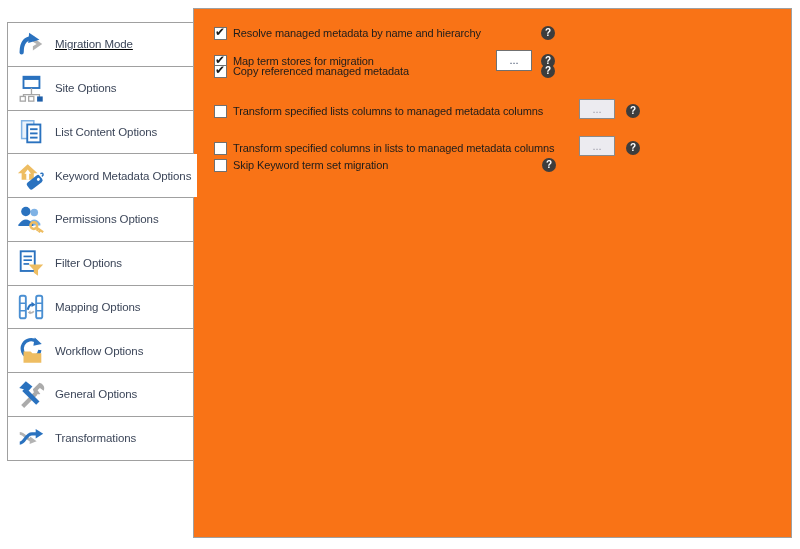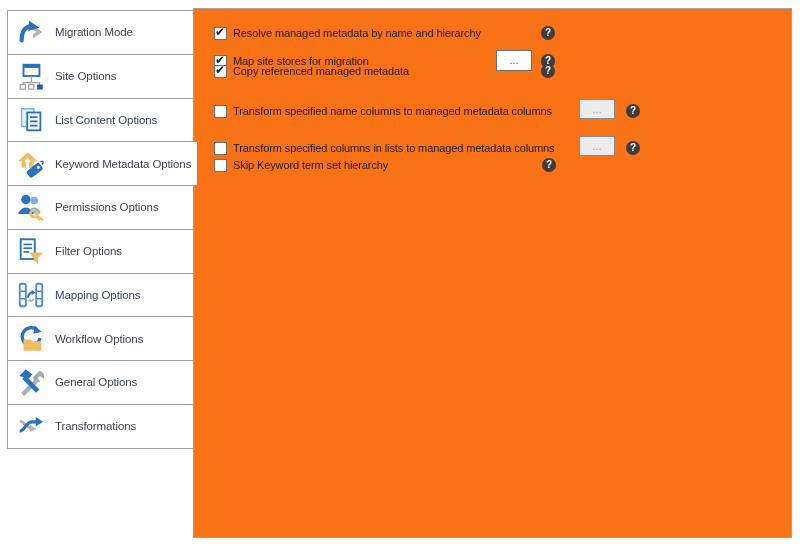--- a/index.html
+++ b/index.html
@@ -4,21 +4,21 @@
 <style>
   html,body{margin:0;padding:0;background:#ffffff;}
   body{width:800px;height:549px;font-family:"Liberation Sans",sans-serif;-webkit-font-smoothing:antialiased;}
   .app{position:relative;width:800px;height:549px;background:#fff;overflow:hidden;}
 
   
   .sidebar{position:absolute;left:7px;top:10px;width:187px;z-index:2;}
   .tab{position:relative;box-sizing:border-box;height:44.75px;margin-top:-1px;
        border:1px solid #a0a0a0;background:#fff;display:flex;align-items:center;
        padding-left:7px;gap:9px;cursor:pointer;}
-  .tab:first-child{margin-top:0;}
+  .tab:first-child{margin-top:12px;text-decoration:underline;}
   .tab.selected{border-right:none;z-index:4;}
   .tab.selected::after{content:"";position:absolute;top:0;right:-3px;width:4px;height:100%;background:#fff;}
   .tab .icon{width:31px;height:31px;flex:0 0 31px;display:flex;align-items:center;justify-content:center;}
   .tab .icon svg{width:30px;height:30px;display:block;}
   .tab-label{font-size:11.5px;color:#3c4659;letter-spacing:-0.1px;white-space:nowrap;}
 
   
   .panel{position:absolute;left:193px;top:8px;width:599px;height:530px;box-sizing:border-box;
          border:1px solid #a0a0a0;background:#f97316;z-index:1;}
   .opt-row{position:absolute;left:20px;right:8px;height:20px;display:flex;align-items:center;}
@@ -182,45 +182,45 @@
   <section class="panel">
 
     <div class="opt-row" style="top:14px">
       <span class="checkbox checked"></span>
       <span class="opt-label">Resolve managed metadata by name and hierarchy</span>
       <span class="help" style="left:327px">?</span>
     </div>
 
     <div class="opt-row" style="top:42px">
       <span class="checkbox checked"></span>
-      <span class="opt-label">Map site stores for migration</span>
+      <span class="opt-label">Map term stores for migration</span>
       <button class="browse enabled" style="left:282px;top:-1px">...</button>
       <span class="help" style="left:327px">?</span>
     </div>
 
     <div class="opt-row" style="top:52px">
       <span class="checkbox checked"></span>
       <span class="opt-label">Copy referenced managed metadata</span>
       <span class="help" style="left:327px">?</span>
     </div>
 
     <div class="opt-row" style="top:92px">
       <span class="checkbox"></span>
-      <span class="opt-label">Transform specified name columns to managed metadata columns</span>
+      <span class="opt-label">Transform specified lists columns to managed metadata columns</span>
       <button class="browse" style="left:365px;top:-2px;height:20px">...</button>
       <span class="help" style="left:412px">?</span>
     </div>
 
     <div class="opt-row" style="top:129px">
       <span class="checkbox"></span>
       <span class="opt-label">Transform specified columns in lists to managed metadata columns</span>
       <button class="browse" style="left:365px;top:-2px;height:20px">...</button>
       <span class="help" style="left:412px">?</span>
     </div>
 
     <div class="opt-row" style="top:146px">
       <span class="checkbox"></span>
-      <span class="opt-label">Skip Keyword term set hierarchy</span>
+      <span class="opt-label">Skip Keyword term set migration</span>
       <span class="help" style="left:328px">?</span>
     </div>
 
   </section>
 </div>
 
 </body></html>

